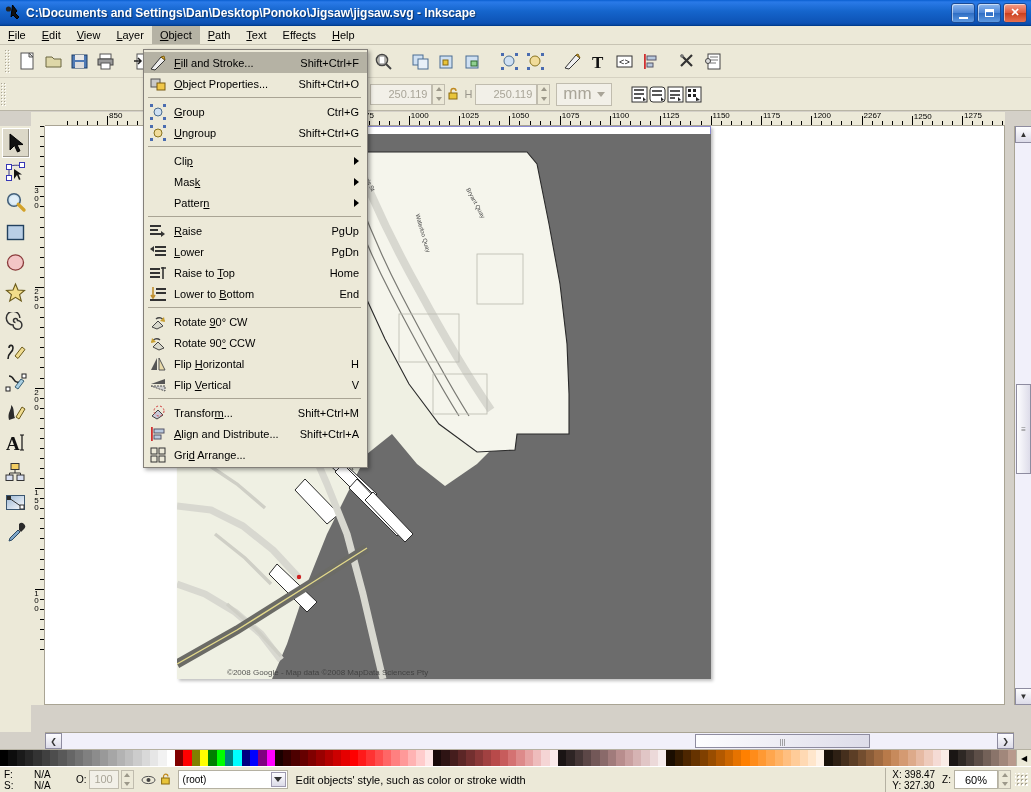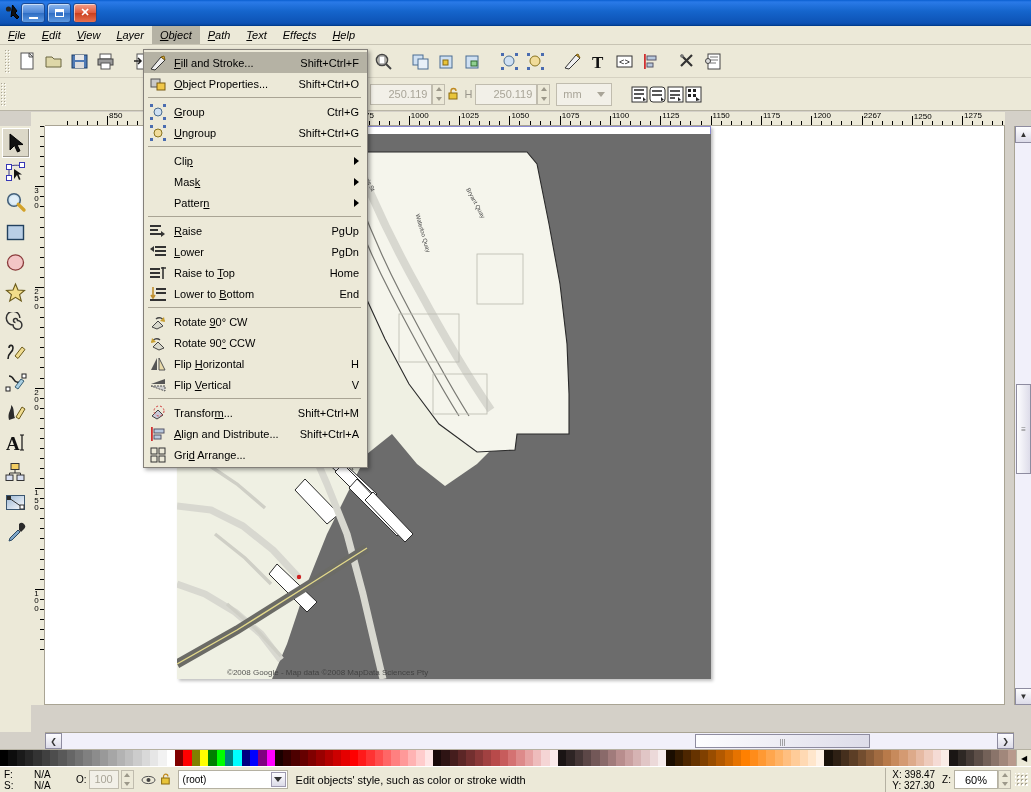--- a/index.html
+++ b/index.html
@@ -36,21 +36,20 @@
     color:#fff; font-size:11px; font-weight:bold;
     box-shadow:inset 1px 1px 0 rgba(255,255,255,.55);
   }
   .wbtn.close { background:linear-gradient(to bottom,#f4a08c,#e05b3e 48%,#c9401f 52%,#e8704f); }
   
   #menubar {
     height:19px; background:#ece9d8;
     display:flex; align-items:stretch;
     border-bottom:1px solid #c8c4b4;
     font-size:11px;
-    font-style:italic;
   }
   .mb-item { padding:0 8px; display:flex; align-items:center; cursor:default; }
   .mb-item.active { background:#b5b2a4; }
   .mb-item u { text-decoration:underline; }
   
   #cmdbar {
     height:33px; background:#ece9d8;
     display:flex; align-items:center; padding-left:4px;
     border-bottom:1px solid #d6d2c2;
   }
@@ -78,21 +77,21 @@
   }
   .spinarrows {
     width:13px; height:21px; background:#ece9d8; border:1px solid #c0bcae;
     display:flex; flex-direction:column; align-items:center; justify-content:space-around;
   }
   .spinarrows i { border-left:3px solid transparent; border-right:3px solid transparent; }
   .spinarrows i.up { border-bottom:4px solid #9c988a; }
   .spinarrows i.dn { border-top:4px solid #9c988a; }
   .combo {
     width:56px; height:23px; background:#f2f0e8; border:1px solid #c0bcae;
-    display:flex; align-items:center; font-size:11px; color:#a9a598; padding-left:6px;
+    display:flex; align-items:center; font-size:17px; color:#a9a598; padding-left:6px;
     position:relative;
   }
   .combo .arrow {
     position:absolute; right:2px; top:0; bottom:0; width:16px;
     display:flex; align-items:center; justify-content:center;
   }
   .combo .arrow i { border-left:4px solid transparent; border-right:4px solid transparent; border-top:5px solid #a9a598; }
   
   #rulerH {
     position:absolute; left:45px; top:112px; width:960px; height:14px;
@@ -228,20 +227,21 @@
 </head>
 <body>
 
 <div id="titlebar">
   <span class="appicon">
     <svg width="17" height="17" viewBox="0 0 17 17">
       <path d="M8.5 1 L13 7 L11 9 L15 13 L13 15 L9 11 L7 13 Z" fill="#111" stroke="#000"></path>
       <circle cx="4.5" cy="5" r="2.6" fill="#222"></circle>
     </svg>
   </span>
+  <span class="ttl">C:\Documents and Settings\Dan\Desktop\Ponoko\Jigsaw\jigsaw.svg - Inkscape</span>
   <span class="wbtns">
     <span class="wbtn" style="align-items:flex-end;padding-bottom:3px;">
       <span style="display:block;width:9px;height:2px;background:#fff;"></span>
     </span>
     <span class="wbtn">
       <span style="display:block;width:9px;height:8px;border:1.5px solid #fff;border-top-width:3px;"></span>
     </span>
     <span class="wbtn close">✕</span>
   </span>
 </div>

